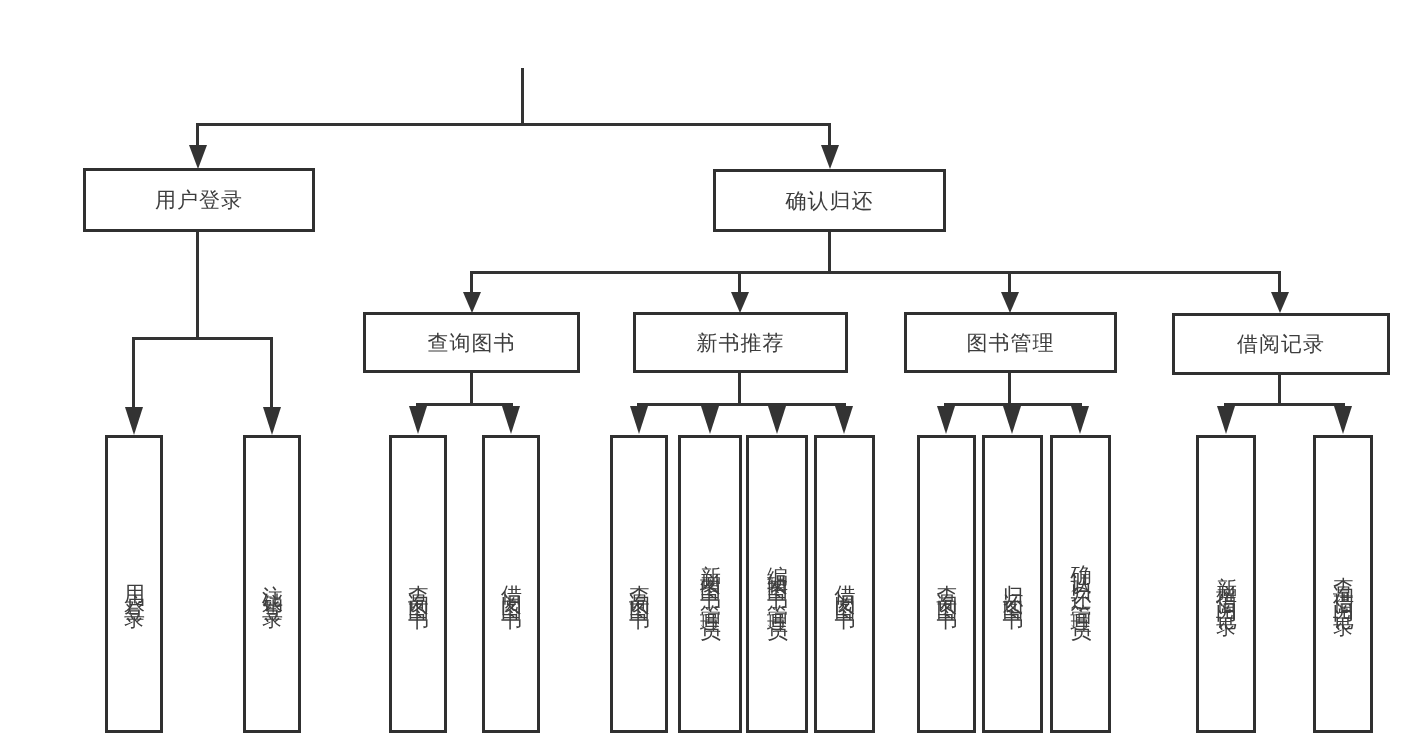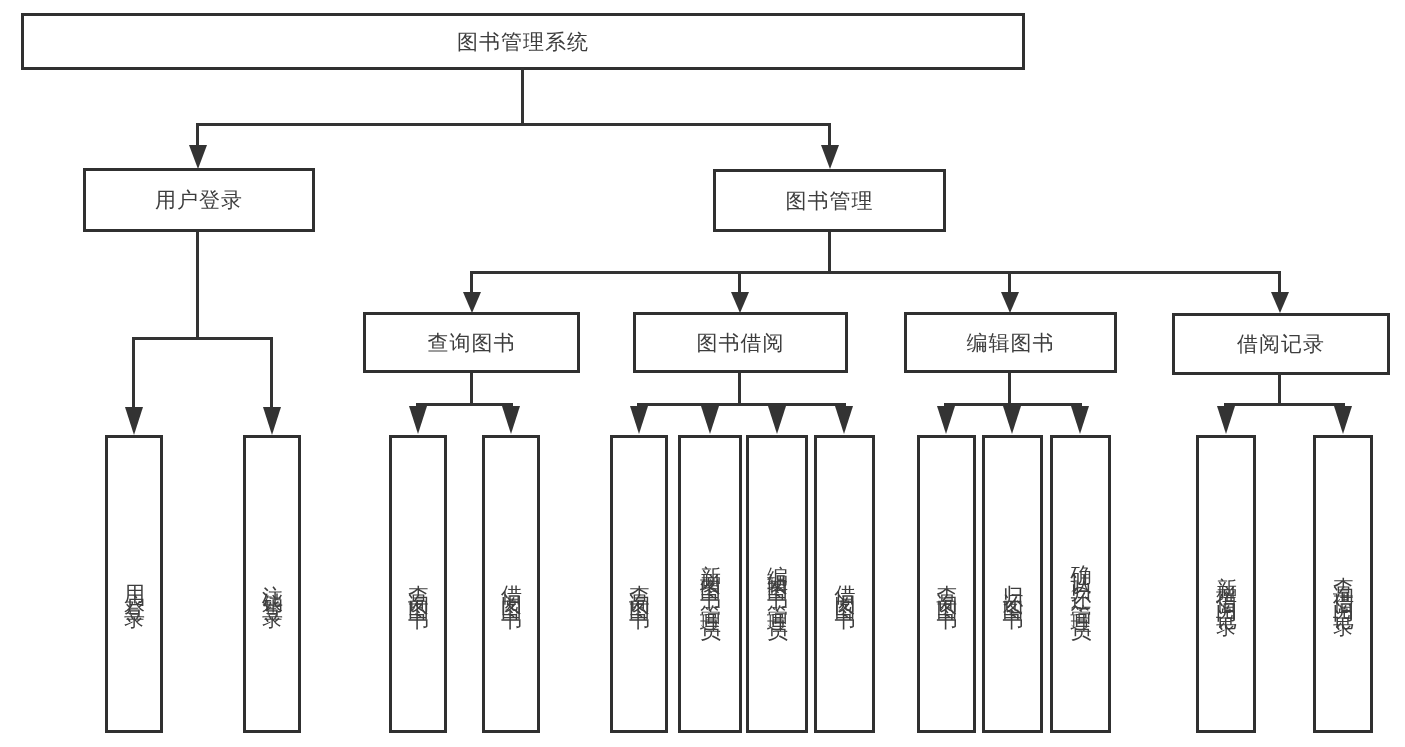--- a/index.html
+++ b/index.html
@@ -30,36 +30,33 @@
     position:absolute;left:1183px;top:714px;z-index:5;
     color:#c7c7c7;font-size:19px;letter-spacing:1px;white-space:nowrap;
     text-shadow:0 0 2px #ffffff;
   }
 </style>
 </head>
 <body>
 
 <div class="canvas">
 
-  <div class="b" style="left:21px;top:13px;width:1004px;height:57px;">
-    <span>图书管理系统</span>
-  </div>
 
   <div class="v" style="left:521px;top:68px;height:58px;"></div>
   <div class="h" style="left:196px;top:123px;width:634px;"></div>
   <div class="v" style="left:196px;top:123px;height:26px;"></div>
   <div class="a lv2" style="left:189px;top:145px;"></div>
   <div class="v" style="left:828px;top:123px;height:26px;"></div>
   <div class="a lv2" style="left:821px;top:145px;"></div>
 
   <div class="b" style="left:83px;top:168px;width:232px;height:64px;">
     <span>用户登录</span>
   </div>
   <div class="b" style="left:713px;top:169px;width:233px;height:63px;">
-    <span>图书管理</span>
+    <span>确认归还</span>
   </div>
 
   <div class="v" style="left:196px;top:232px;height:108px;"></div>
   <div class="h" style="left:132px;top:337px;width:141px;"></div>
   <div class="v" style="left:132px;top:337px;height:73px;"></div>
   <div class="a" style="left:125px;top:407px;"></div>
   <div class="v" style="left:270px;top:337px;height:73px;"></div>
   <div class="a" style="left:263px;top:407px;"></div>
 
   <div class="v" style="left:828px;top:232px;height:42px;"></div>
@@ -70,24 +67,24 @@
   <div class="a lv3" style="left:731px;top:292px;"></div>
   <div class="v" style="left:1008px;top:271px;height:22px;"></div>
   <div class="a lv3" style="left:1001px;top:292px;"></div>
   <div class="v" style="left:1278px;top:271px;height:22px;"></div>
   <div class="a lv3" style="left:1271px;top:292px;"></div>
 
   <div class="b" style="left:363px;top:312px;width:217px;height:61px;">
     <span>查询图书</span>
   </div>
   <div class="b" style="left:633px;top:312px;width:215px;height:61px;">
-    <span>图书借阅</span>
+    <span>新书推荐</span>
   </div>
   <div class="b" style="left:904px;top:312px;width:213px;height:61px;">
-    <span>编辑图书</span>
+    <span>图书管理</span>
   </div>
   <div class="b" style="left:1172px;top:313px;width:218px;height:62px;">
     <span>借阅记录</span>
   </div>
 
   <div class="v" style="left:470px;top:373px;height:33px;"></div>
   <div class="v" style="left:738px;top:373px;height:33px;"></div>
   <div class="v" style="left:1008px;top:373px;height:33px;"></div>
   <div class="v" style="left:1278px;top:373px;height:33px;"></div>
 

